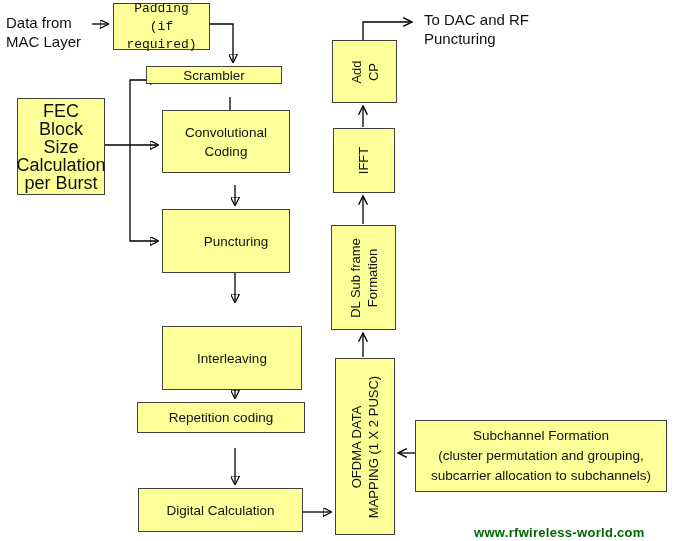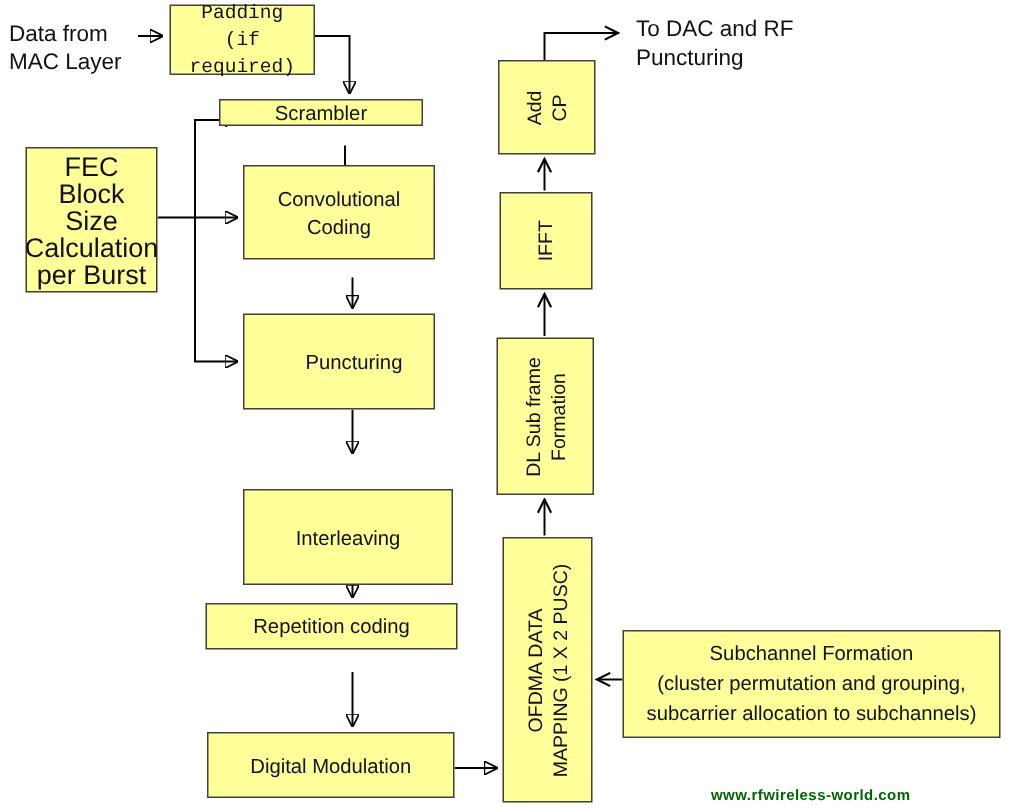--- a/index.html
+++ b/index.html
@@ -35,21 +35,21 @@
   .freetext {
     position: absolute;
     font-size: 15px;
     line-height: 19px;
     white-space: pre-line;
   }
   #website {
     position: absolute;
     left: 474px;
     top: 525px;
-    font-size: 10px;
+    font-size: 13px;
     font-weight: bold;
     color: var(--website-text, #006600);
     letter-spacing: 0.3px;
   }
   #wires {
     position: absolute;
     left: 0; top: 0;
     width: 677px; height: 541px;
     pointer-events: none;
   }
@@ -125,21 +125,21 @@
 
   <div class="box" style="left:162px; top:306px; width:140px; height:64px;margin-top:20px;">
     <span class="box-label">Interleaving</span>
   </div>
 
   <div class="box" style="left:137px; top:402px; width:168px; height:31px;">
     <span class="box-label">Repetition coding</span>
   </div>
 
   <div class="box" style="left:138px; top:488px; width:165px; height:44px;">
-    <span class="box-label">Digital Modulation</span>
+    <span class="box-label">Digital Calculation</span>
   </div>
 
   <div class="box" style="left:335px; top:358px; width:60px; height:177px;">
     <span class="vtext">OFDMA DATA
 MAPPING (1 X 2 PUSC)</span>
   </div>
 
   <div class="box" style="left:331px; top:225px; width:65px; height:105px;">
     <span class="vtext">DL Sub frame
 Formation</span>

